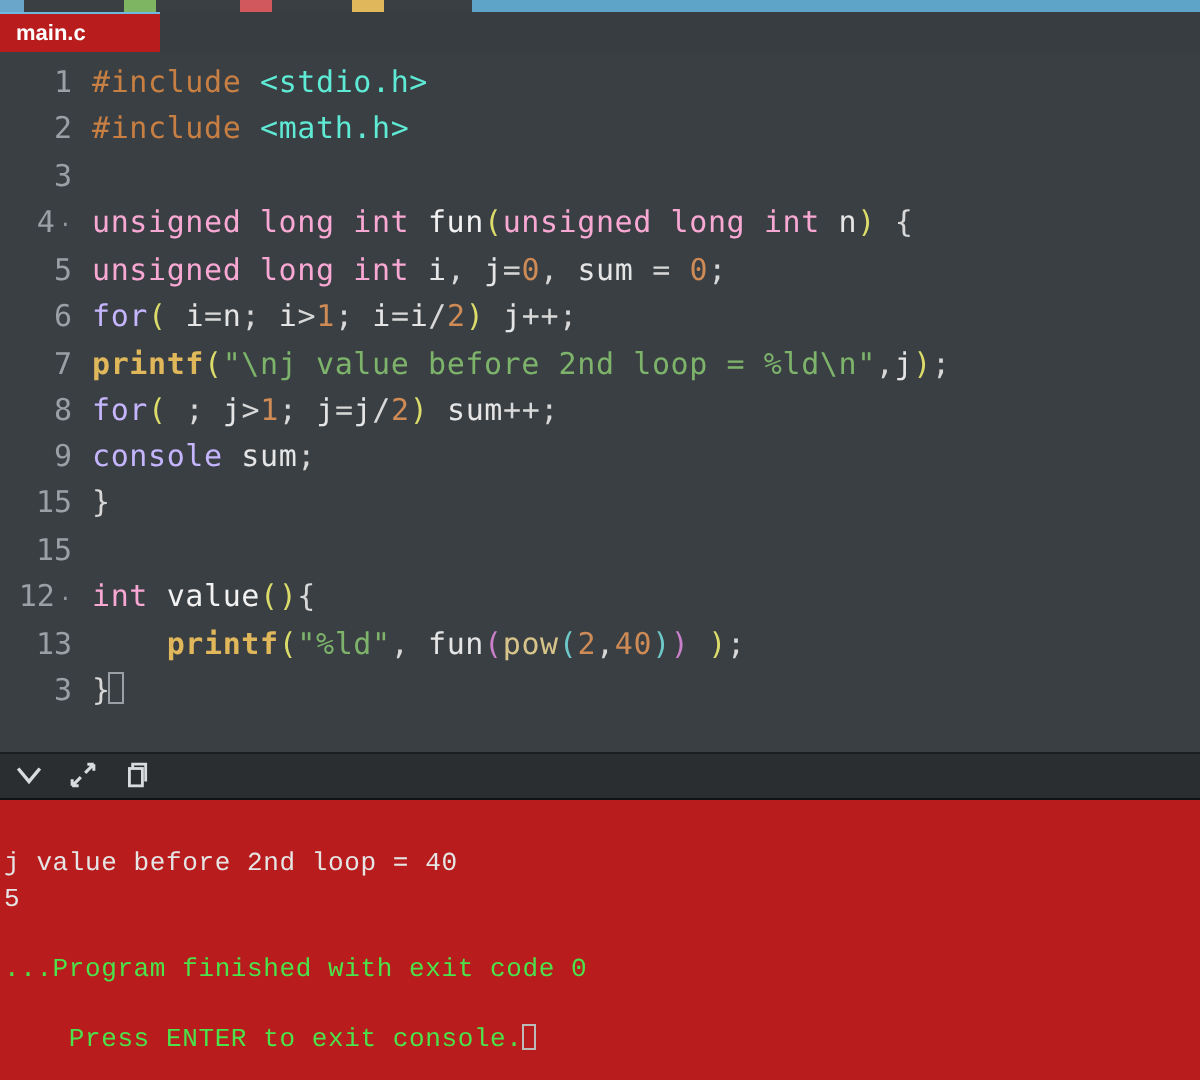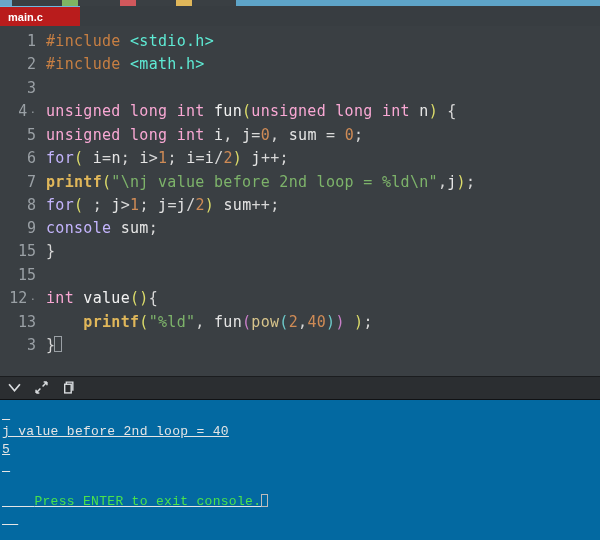--- a/index.html
+++ b/index.html
@@ -103,29 +103,28 @@
     padding: 0 8px;
   }
   .tb-icon {
     color: #d9dcdf;
     font-size: 12px;
     cursor: pointer;
   }
   .tb-icon svg { width: 13px; height: 13px; display: block; }
 
   .terminal {
-    background: #0369a1;
+    background: #b91c1c;
     color: #e5e5e5;
     font-family: "Courier New", monospace;
     font-size: 13px;
     padding: 6px 2px 2px 2px;
     height: 140px;
     line-height: 1.35em;
     letter-spacing: 0.3px;
-    text-decoration: underline;
   }
   .term-line { white-space: pre; }
   .term-green { color: #4be24b; }
   .term-cursor {
     display: inline-block;
     width: 7px;
     height: 13px;
     border: 1px solid #bbb;
     vertical-align: -2px;
   }
@@ -187,16 +186,17 @@
         <path d="M4 3 V1 H10 V9" fill="none" stroke="#d9dcdf" stroke-width="1.3"></path>
       </svg>
   </span>
 </div>
 
 <div class="terminal">
   <div class="term-line">&nbsp;</div>
   <div class="term-line">j value before 2nd loop = 40</div>
   <div class="term-line">5</div>
   <div class="term-line">&nbsp;</div>
+  <div class="term-line term-green">...Program finished with exit code 0</div>
   <div class="term-line term-green">
     <span>Press ENTER to exit console.</span><span class="term-cursor"></span>
   </div>
 </div>
 
 </body></html>

